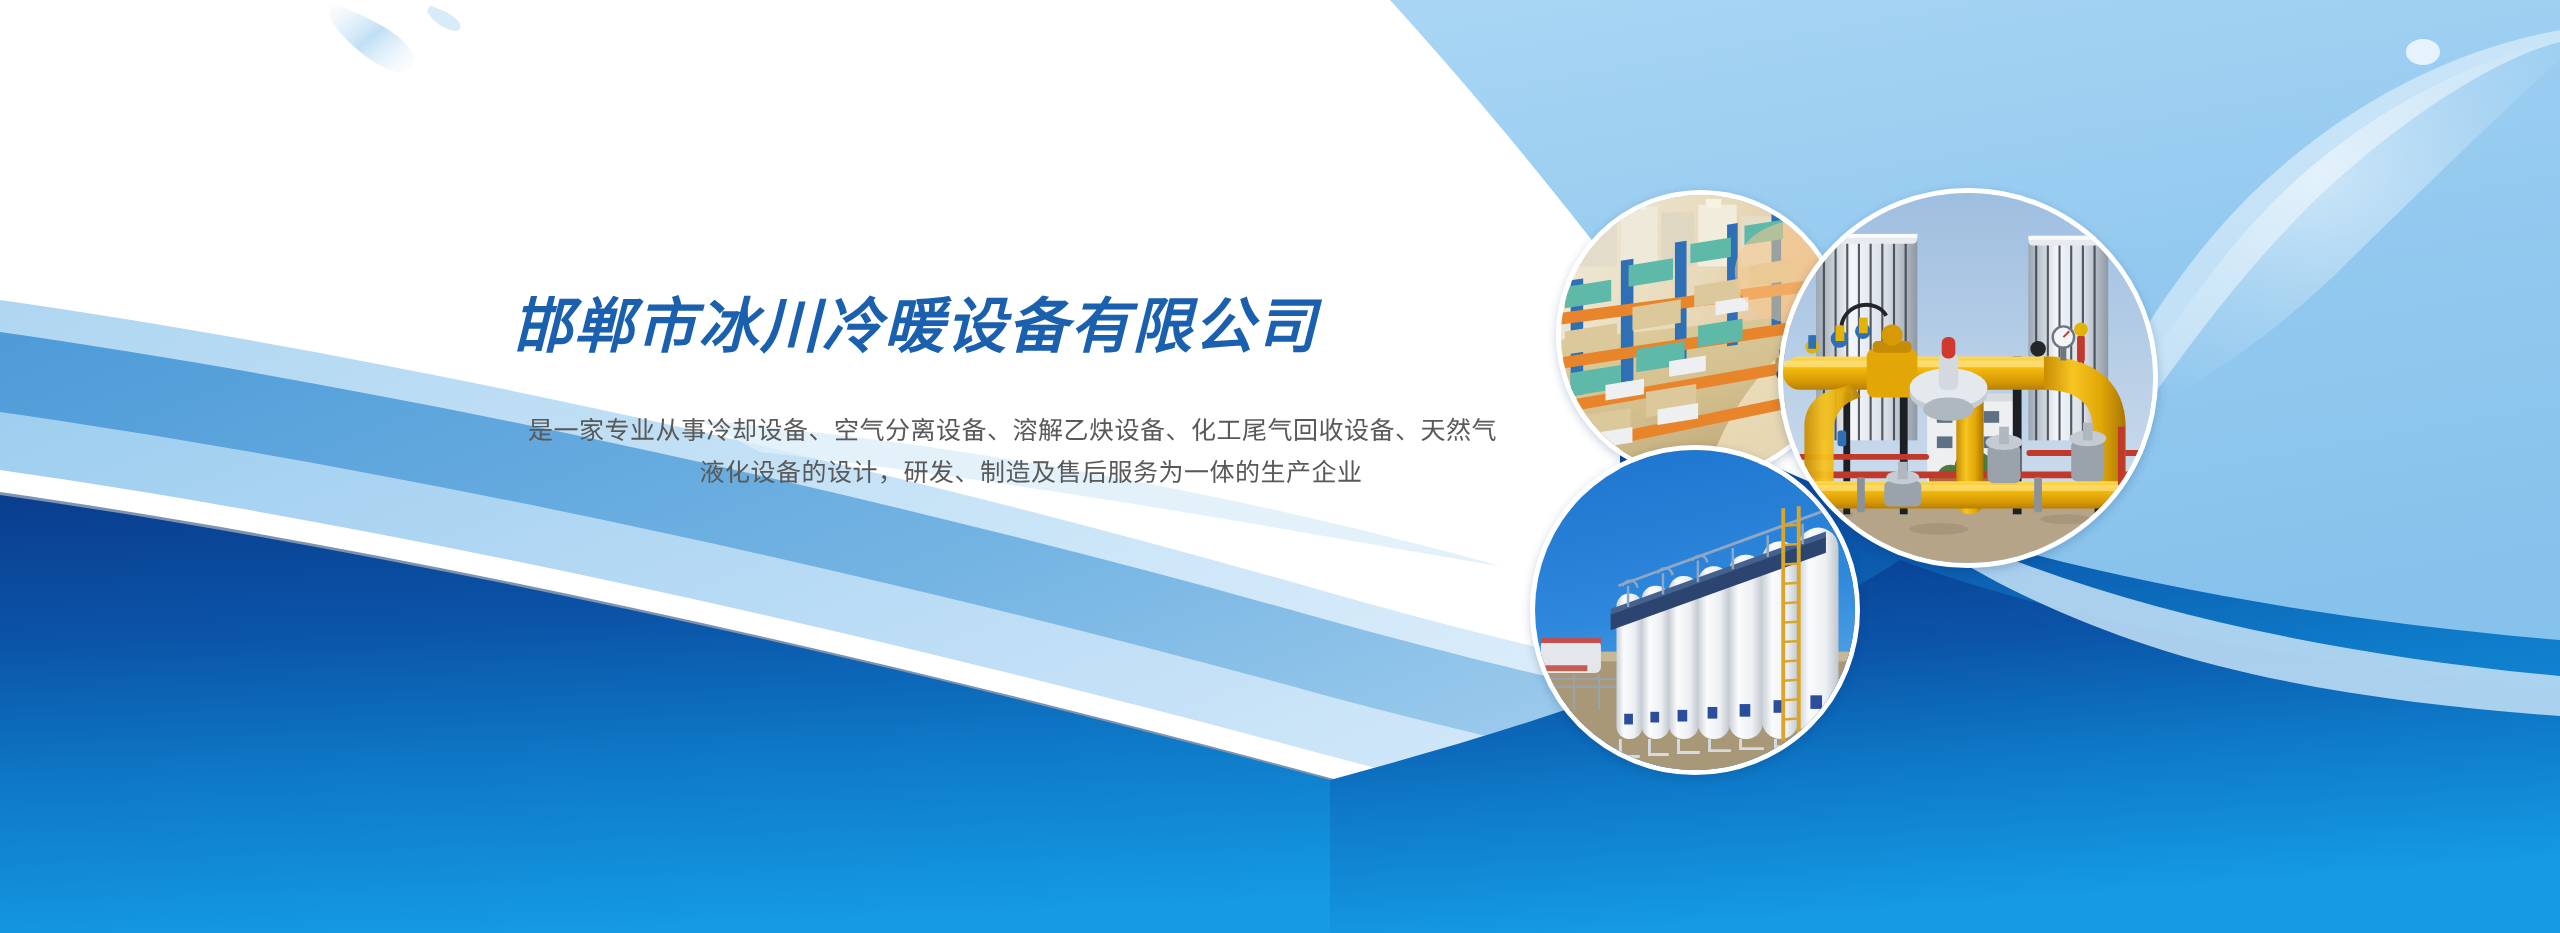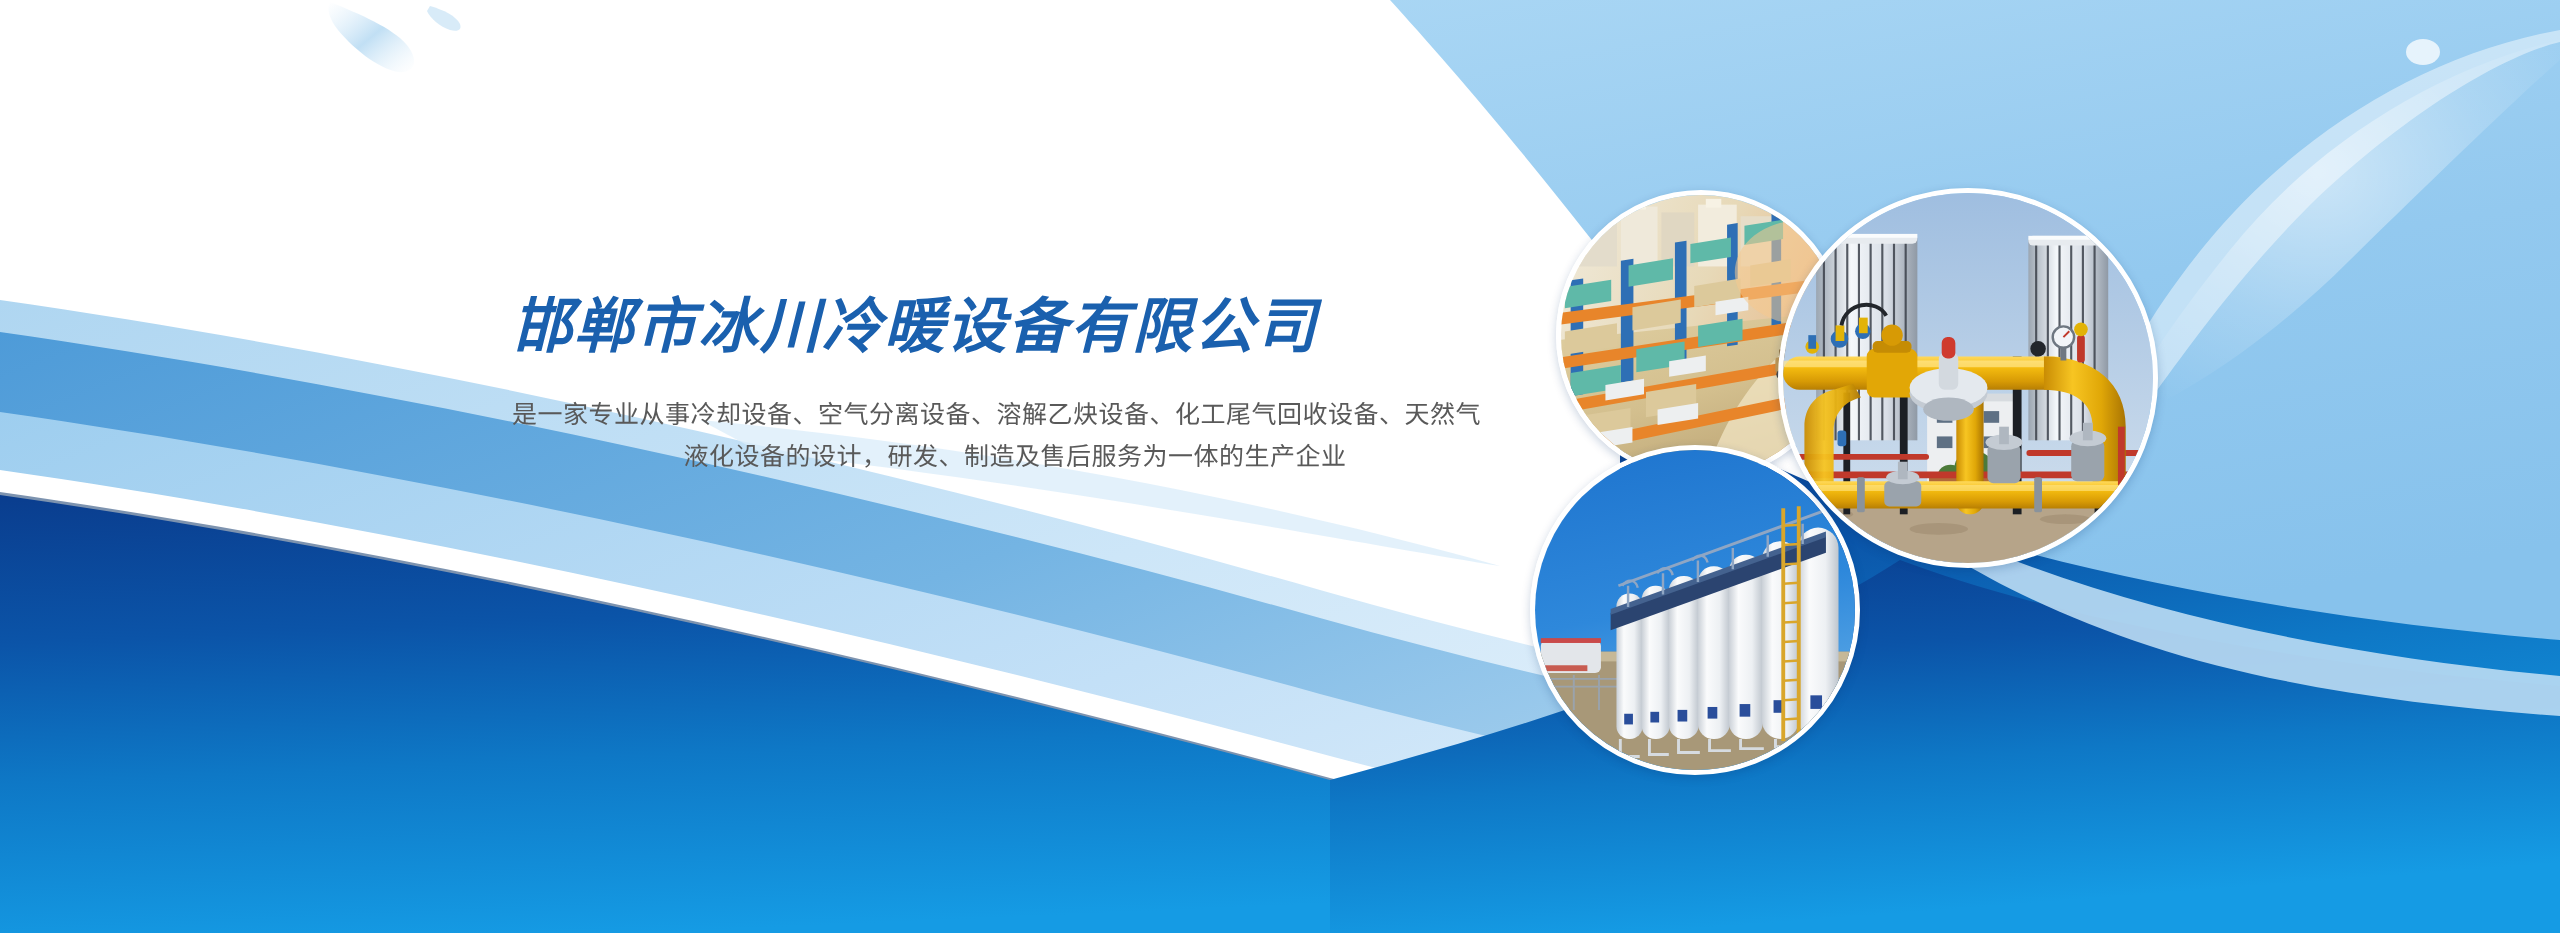--- a/index.html
+++ b/index.html
@@ -39,21 +39,21 @@
     font-size: 60px;
     font-weight: bold;
     font-style: italic;
     letter-spacing: 2px;
     line-height: 1.0;
     color: #1A60AE;
     white-space: nowrap;
     text-shadow: 0 1px 0 rgba(255,255,255,0.55);
   }
   #tagline {
-    margin: 0;
+    margin: 16px;
     padding-top: 38px;
     width: 1000px;
   }
   .tagline-line {
     font-family: "DejaVu Sans", "Liberation Sans", sans-serif;
     font-size: 25px;
     line-height: 42px;
     color: #595959;
     white-space: nowrap;
     letter-spacing: 0.5px;

